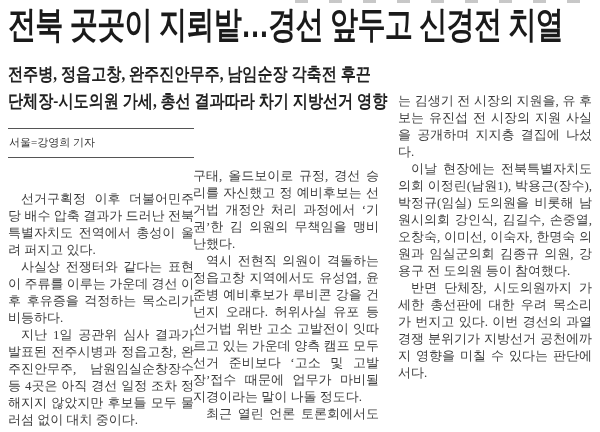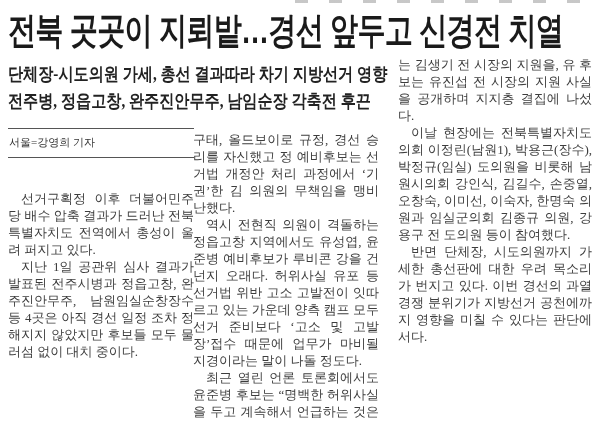--- a/index.html
+++ b/index.html
@@ -19,21 +19,21 @@
     font-family:"Liberation Serif","DejaVu Serif",serif;
     color:var(--body-color);
   }
   
   .edge-artifact{
     position:absolute;top:0;left:295px;width:300px;height:3px;
     background:repeating-linear-gradient(90deg,#9a9a9a 0 13px,transparent 13px 34px);
     opacity:.55;
   }
   .headline{
-    position:absolute;top:6px;left:8px;width:588px;height:48px;
+    position:absolute;top:0;left:8px;width:588px;height:48px;
     overflow:hidden;
     text-align:center;
   }
   .headline span{
     display:inline-block;
     white-space:nowrap;
     font-family:"Liberation Sans","DejaVu Sans",sans-serif;
     font-weight:900;
     font-size:37px;
     letter-spacing:-1px;
@@ -67,42 +67,43 @@
     font-size:13px;
     line-height:17px;
     text-align:justify;
     overflow:hidden;
     color:var(--body-color);
   }
   .col-1{top:170px;left:8px;width:186px;height:252px;margin-top:20px;}
   .col-2{top:131px;left:193px;width:186px;height:291px;}
   .col-3{top:56px;left:398px;width:194px;height:366px;}
   .para{text-indent:1em;}
-  .para.cont{text-indent:0;}
+  .para.cont{text-indent:0;margin-top:36px;}
 </style>
 </head>
 <body>
 
 <div class="page">
 
   <div class="edge-artifact"></div>
 
   <h1 class="headline"><span>전북 곳곳이 지뢰밭…경선 앞두고 신경전 치열</span></h1>
 
   <div class="subhead">
+    <div class="sub-line"><span>전주병, 정읍고창, 완주진안무주, 남임순장 각축전 후끈</span></div>
     <div class="sub-line"><span>단체장-시도의원 가세, 총선 결과따라 차기 지방선거 영향</span></div>
-    <div class="sub-line"><span>전주병, 정읍고창, 완주진안무주, 남임순장 각축전 후끈</span></div>
   </div>
 
   <div class="byline-box">
     <span>서울=강영희 기자</span>
   </div>
 
   <div class="col col-1">
       <p class="para">선거구획정 이후 더불어민주당 배수 압축 결과가 드러난 전북 특별자치도 전역에서 총성이 울려 퍼지고 있다.</p>
+      <p class="para">사실상 전쟁터와 같다는 표현이 주류를 이루는 가운데 경선 이후 후유증을 걱정하는 목소리가 비등하다.</p>
       <p class="para">지난 1일 공관위 심사 결과가 발표된 전주시병과 정읍고창, 완주진안무주, 남원임실순창장수 등 4곳은 아직 경선 일정 조차 정해지지 않았지만 후보들 모두 물러섬 없이 대치 중이다.</p>
     </div>
   <div class="col col-2">
       <p class="para cont">구태, 올드보이로 규정, 경선 승리를 자신했고 정 예비후보는 선거법 개정안 처리 과정에서 ‘기권’한 김 의원의 무책임을 맹비난했다.</p>
       <p class="para">역시 전현직 의원이 격돌하는 정읍고창 지역에서도 유성엽, 윤준병 예비후보가 루비콘 강을 건넌지 오래다. 허위사실 유포 등 선거법 위반 고소 고발전이 잇따르고 있는 가운데 양측 캠프 모두 선거 준비보다 ‘고소 및 고발장’접수 때문에 업무가 마비될 지경이라는 말이 나돌 정도다.</p>
       <p class="para">최근 열린 언론 토론회에서도 윤준병 후보는 “명백한 허위사실을 두고 계속해서 언급하는 것은 매우 후진적인 정치행태”라고 꼬집으며 “유 예비후보는 탈당 전력이 6 번, 당적 변경은 약 20 차례여서 안정적인 의정활동이 어려웠고, 지역에 기여할 수 있는 기반이나 힘을 갖추지 못한 것에 대해 정읍·고창 유권자들에게 사과해야 한다”고 날을 세웠다. 해당 지역에선 단체장 등의 가세 여부도 관심사다. 윤 후보</p>
     </div>
   <div class="col col-3">
       <p class="para cont">는 김생기 전 시장의 지원을, 유 후보는 유진섭 전 시장의 지원 사실을 공개하며 지지층 결집에 나섰다.</p>
       <p class="para">이날 현장에는 전북특별자치도의회 이정린(남원1), 박용근(장수), 박정규(임실) 도의원을 비롯해 남원시의회 강인식, 김길수, 손중열, 오창숙, 이미선, 이숙자, 한명숙 의원과 임실군의회 김종규 의원, 강용구 전 도의원 등이 참여했다.</p>

